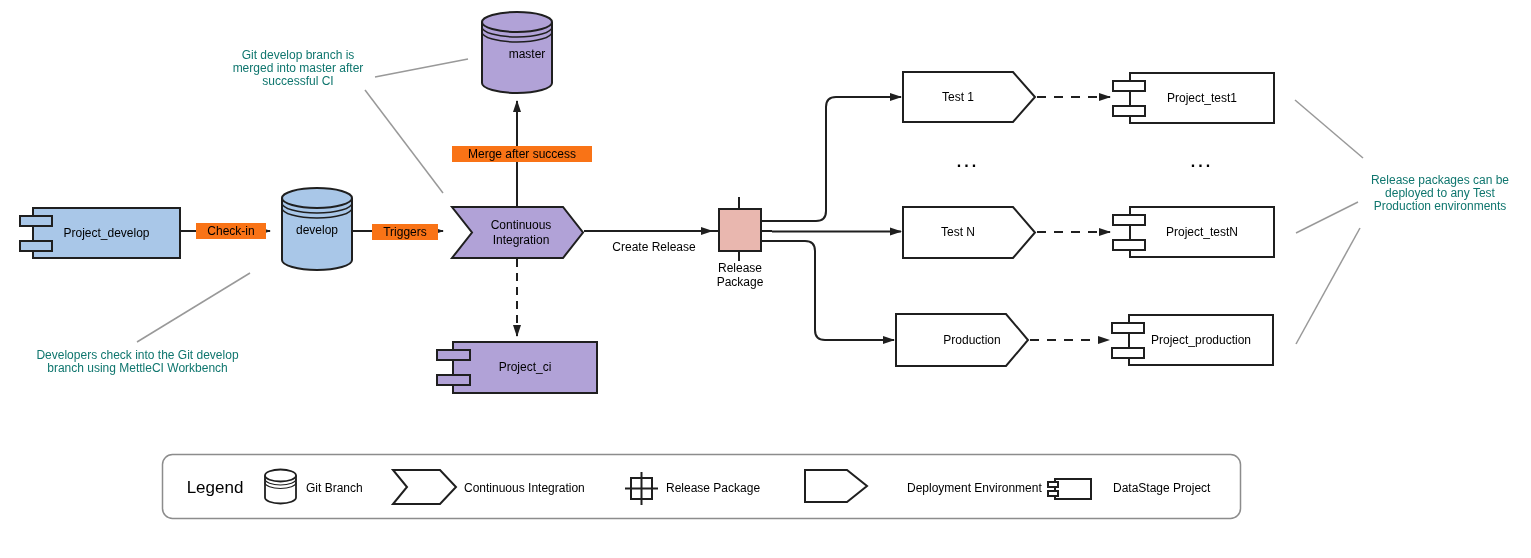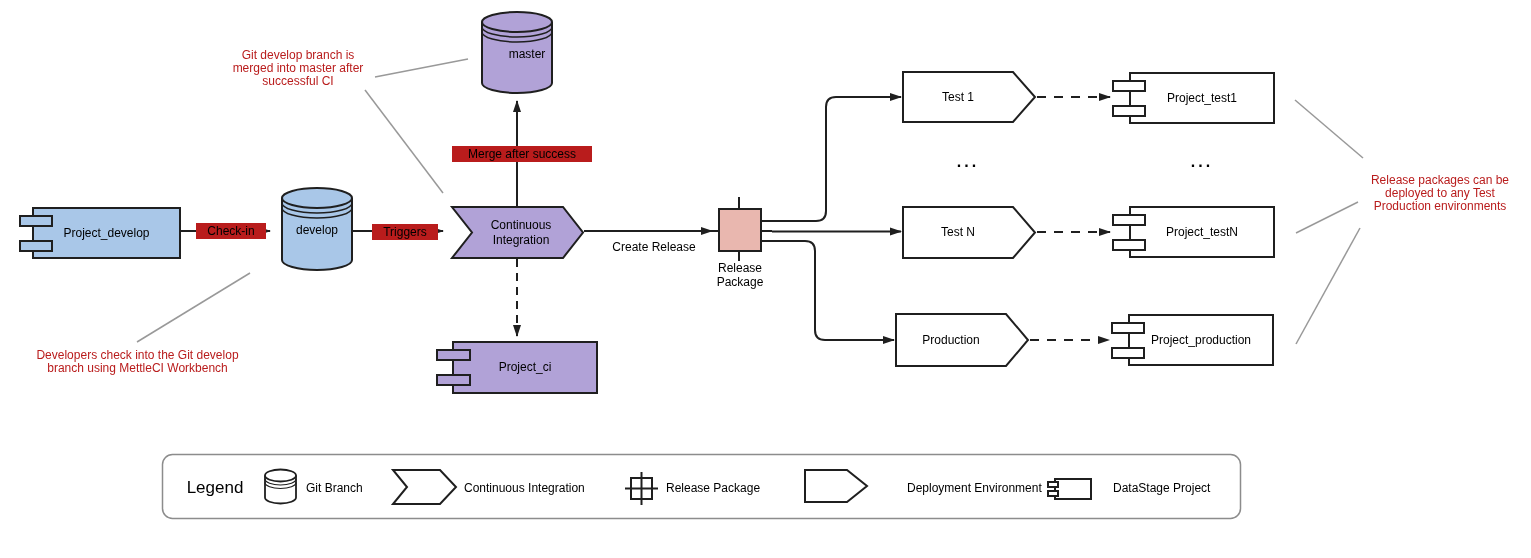--- a/index.html
+++ b/index.html
@@ -2,24 +2,24 @@
 <html><head>
 <meta charset="utf-8">
 <style>
   html,body{margin:0;padding:0;background:#fff;}
   .canvas{position:relative;width:1531px;height:558px;background:#fff;
           font-family:"Liberation Sans",sans-serif;overflow:hidden;}
   .canvas svg{position:absolute;left:0;top:0;}
   .lbl{position:absolute;display:flex;align-items:center;justify-content:center;
        font-size:12px;line-height:13px;color:#000;text-align:center;}
   .pre{white-space:pre;}
-  .bg{background:#b91c1c;padding:0 3px;}
+  .bg{background:#f97316;padding:0 3px;}
   .legend-title{font-size:17px;}
   .dots{font-weight:bold;font-size:16px;letter-spacing:3px;}
-  .note{color:#b91c1c;}
+  .note{color:#0f766e;}
 </style>
 </head>
 <body>
 
 <div class="canvas">
 
   <svg width="1531" height="558" viewBox="0 0 1531 558">
     <defs>
       <marker id="ah" markerUnits="userSpaceOnUse" markerWidth="16" markerHeight="12" refX="12" refY="5" orient="auto">
         <path d="M1,1 L13,5 L1,9 Z" fill="#1f1f1f"></path>
@@ -133,21 +133,21 @@
   <div class="lbl" style="left:482px;top:16px;width:90px;height:77px;">master</div>
   <div class="lbl" style="left:453px;top:342px;width:144px;height:51px;">Project_ci</div>
   <div class="lbl" style="left:600px;top:239px;width:108px;height:16px;">Create Release</div>
   <div class="lbl pre" style="left:698px;top:259px;width:84px;height:32px;line-height:14px;">Release
 Package</div>
 
   <div class="lbl" style="left:903px;top:72px;width:110px;height:50px;">Test 1</div>
   <div class="lbl" style="left:1130px;top:73px;width:144px;height:50px;">Project_test1</div>
   <div class="lbl" style="left:903px;top:207px;width:110px;height:51px;">Test N</div>
   <div class="lbl" style="left:1130px;top:207px;width:144px;height:50px;">Project_testN</div>
-  <div class="lbl" style="left:896px;top:314px;width:110px;height:52px;">Production</div>
+  <div class="lbl" style="left:896px;top:314px;width:110px;height:52px;padding-left:21px;">Production</div>
   <div class="lbl" style="left:1129px;top:315px;width:144px;height:50px;">Project_production</div>
   <div class="lbl dots" style="left:938px;top:151px;width:60px;height:20px;">...</div>
   <div class="lbl dots" style="left:1172px;top:151px;width:60px;height:20px;">...</div>
 
   <div class="lbl pre note" style="left:220px;top:48px;width:156px;height:41px;">Git develop branch is
 merged into master after
 successful CI</div>
   <div class="lbl pre note" style="left:25px;top:348px;width:225px;height:28px;">Developers check into the Git develop
 branch using MettleCI Workbench</div>
   <div class="lbl pre note" style="left:1358px;top:173px;width:164px;height:41px;">Release packages can be

